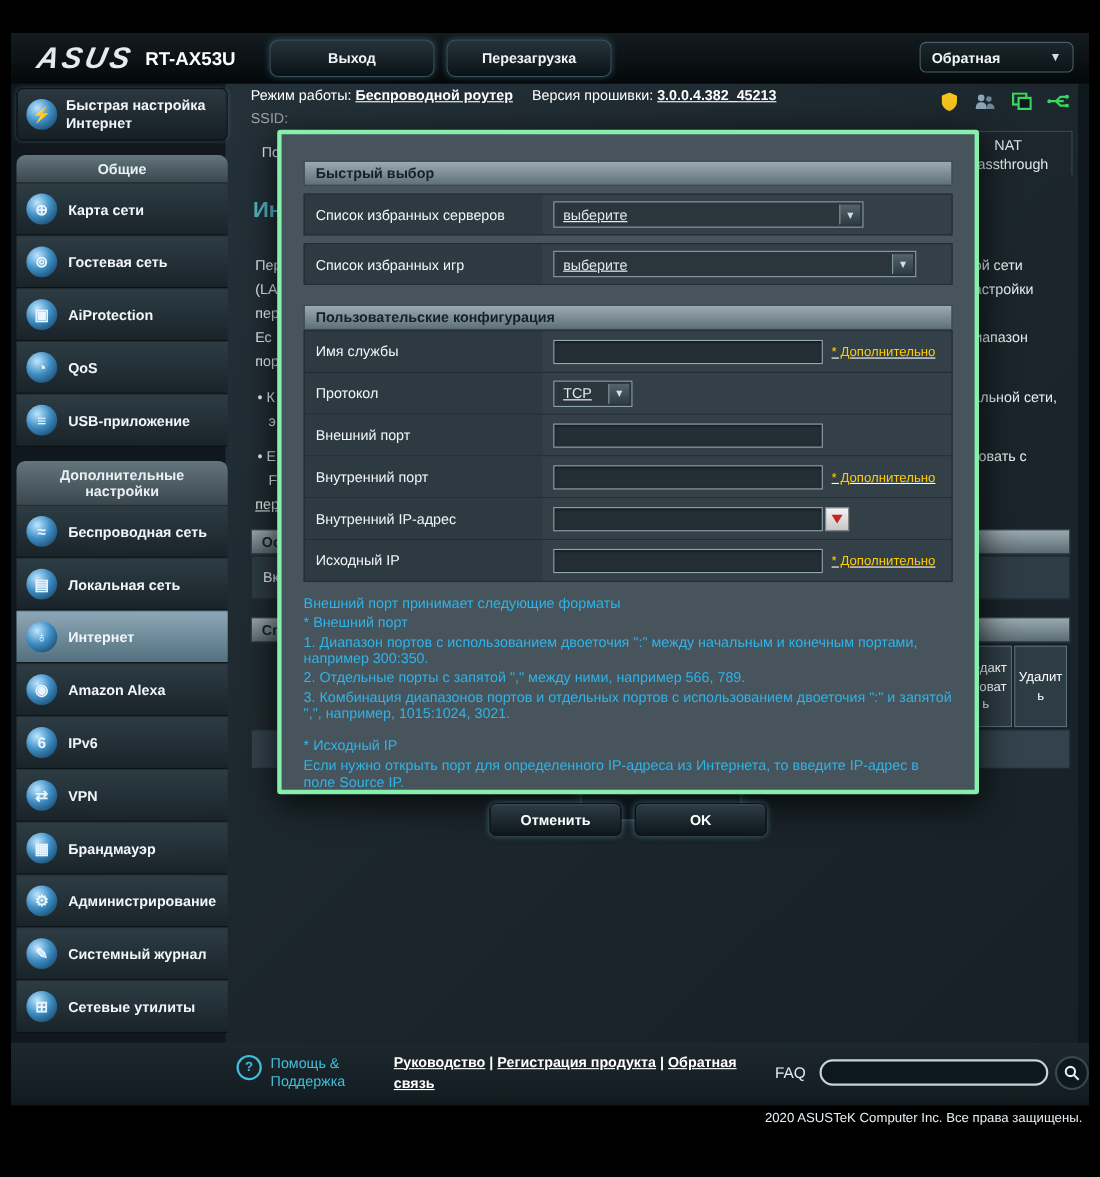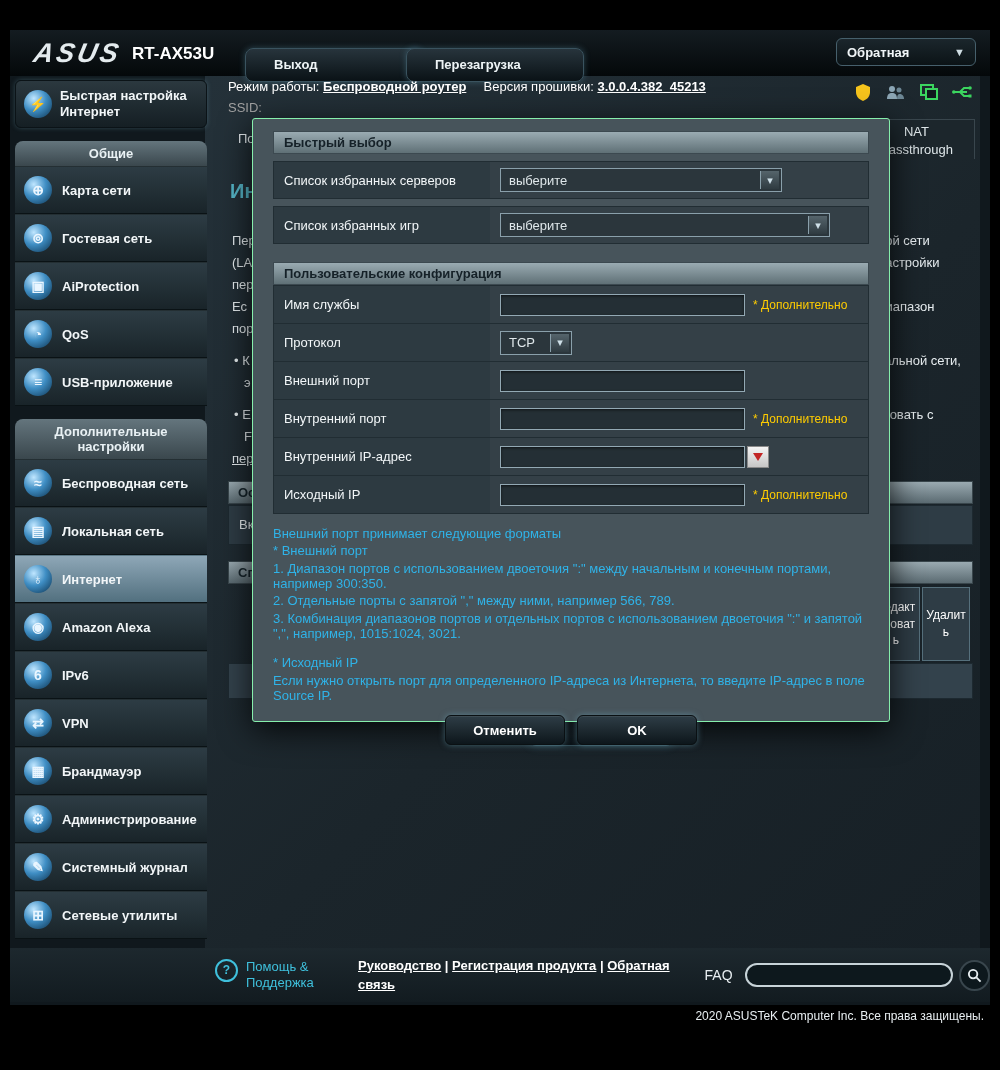--- a/index.html
+++ b/index.html
@@ -10,23 +10,23 @@
   .chrome{position:absolute;left:10px;top:30px;width:980px;height:975px;background:#10181d;}
   .content-bg{position:absolute;left:205px;top:76px;width:775px;height:872px;
     background:linear-gradient(135deg,#243139 0%,#1b252b 55%,#172026 100%);}
 
   
   .topbar{position:absolute;left:10px;top:30px;width:980px;height:46px;
     background:linear-gradient(#141c21,#04080a);z-index:2;}
   .brand{position:absolute;left:24px;top:8px;font-size:27px;font-weight:bold;font-style:italic;
     letter-spacing:3px;color:#e4ebee;transform:skewX(-12deg);}
   .model{position:absolute;left:122px;top:14px;font-size:17px;font-weight:bold;color:#fff;}
-  .top-tab{position:absolute;top:18px;height:32px;line-height:32px;text-align:left;
+  .top-tab{position:absolute;top:6px;height:32px;line-height:32px;text-align:center;
     background:linear-gradient(#27343c,#0a1216);border:1px solid #3a535f;border-radius:8px;
-    box-shadow:0 0 6px rgba(90,150,175,.4);font-size:13px;font-weight:bold;color:#eef4f6;cursor:pointer;padding-left:28px;}
+    box-shadow:0 0 6px rgba(90,150,175,.4);font-size:13px;font-weight:bold;color:#eef4f6;cursor:pointer;}
   .tab-logout{left:235px;width:148px;}
   .tab-reboot{left:396px;width:148px;}
   .lang{position:absolute;right:14px;top:8px;width:140px;height:28px;border:1px solid #46606c;
     border-radius:6px;background:linear-gradient(#1b262c,#0b1316);display:flex;align-items:center;
     justify-content:space-between;padding:0 10px;box-sizing:border-box;cursor:pointer;}
   .lang .val{font-size:13px;font-weight:bold;color:#f0f5f7;}
   .lang .caret{font-size:11px;color:#cfdde3;}
 
   
   .sidebar{position:absolute;left:15px;top:80px;width:192px;z-index:2;}
@@ -71,31 +71,31 @@
     border:1px solid #56707c;color:#fff;font-size:12px;text-align:center;word-break:break-all;
     padding:4px 3px;box-sizing:border-box;display:flex;align-items:center;justify-content:center;line-height:1.4;}
   .bg-empty-row{position:absolute;left:228px;top:663px;width:745px;height:36px;z-index:1;
     background:#33424c;border:1px solid #1d2930;box-sizing:border-box;}
   .bg-apply{position:absolute;left:528px;top:700px;width:144px;height:44px;z-index:1;
     border-radius:8px;background:linear-gradient(#2c3b44,#0d161b);border:1px solid #3c5a66;
     box-shadow:0 0 8px rgba(100,160,180,.35);cursor:pointer;}
 
   
   .modal{position:absolute;left:252px;top:118px;width:638px;height:604px;z-index:10;
-    background:#47545b;border:1px solid #86efac;border-radius:3px;box-sizing:border-box;
-    padding:12px 20px;box-shadow:0 8px 32px rgba(0,0,0,.8);}
+    background:#47545b;border:4px solid #86efac;border-radius:3px;box-sizing:border-box;
+    padding:24px 20px;box-shadow:0 8px 32px rgba(0,0,0,.8);}
   .m-header{background:linear-gradient(#9aabb2,#5f7076);border:1px solid #3c4950;
     color:#152128;font-weight:bold;font-size:13px;padding:3px 10px;}
   .m-quick-row{display:flex;align-items:center;min-height:36px;background:#2d3a41;
     border:1px solid #212d33;margin-top:7px;}
   .m-row{display:flex;align-items:center;min-height:37px;background:#2d3a41;
     border:1px solid #212d33;border-top:none;}
   .m-row.first{border-top:1px solid #212d33;justify-content:center;}
   .m-label{width:216px;padding:0 10px;font-size:13px;color:#f2f6f8;box-sizing:border-box;flex:0 0 216px;}
-  .m-ctrl{flex:1;display:flex;align-items:center;gap:8px;padding:5px 10px;background:rgba(255,255,255,.035);align-self:stretch;}
+  .m-ctrl{flex:1;display:flex;align-items:center;gap:8px;padding:5px 10px;background:rgba(255,255,255,.035);align-self:stretch;text-decoration:underline;}
   .sel{position:relative;background:#2b363c;border:1px solid #8aa0ab;color:#dfe7ea;font-size:13px;
     height:24px;display:flex;align-items:center;padding:0 26px 0 8px;box-sizing:border-box;cursor:pointer;}
   .sel .arrow{position:absolute;right:2px;top:2px;bottom:2px;width:18px;
     background:linear-gradient(#55646b,#2f3b41);border-left:1px solid #8aa0ab;
     display:flex;align-items:center;justify-content:center;font-size:11px;color:#cfe0e8;}
   .inp{width:245px;height:22px;background:#242f35;border:1px solid #93a9b4;
     box-shadow:inset 0 1px 3px rgba(0,0,0,.6);color:#fff;font-size:13px;padding:0 6px;box-sizing:border-box;}
   .req{color:#ffcc00;font-size:12px;}
   .ip-dd{width:22px;height:22px;background:linear-gradient(#f4f4f4,#c6c6c6);border:1px solid #8a8a8a;
     display:flex;align-items:center;justify-content:center;box-sizing:border-box;cursor:pointer;}

